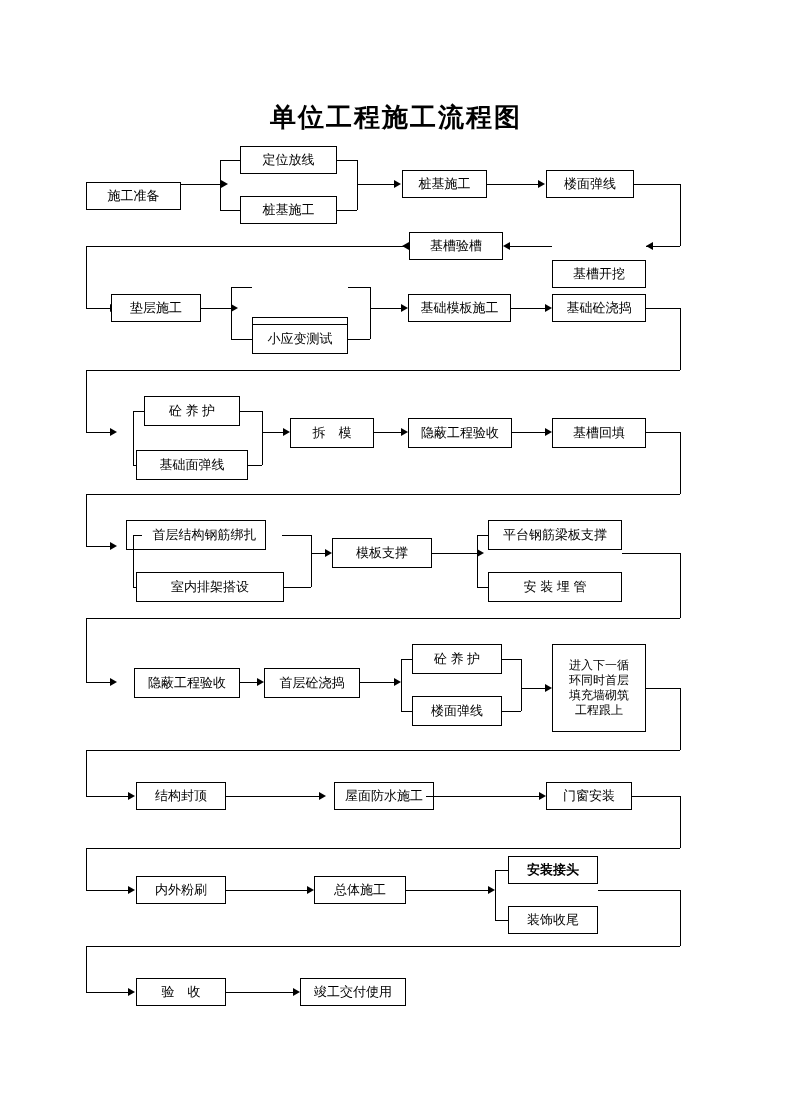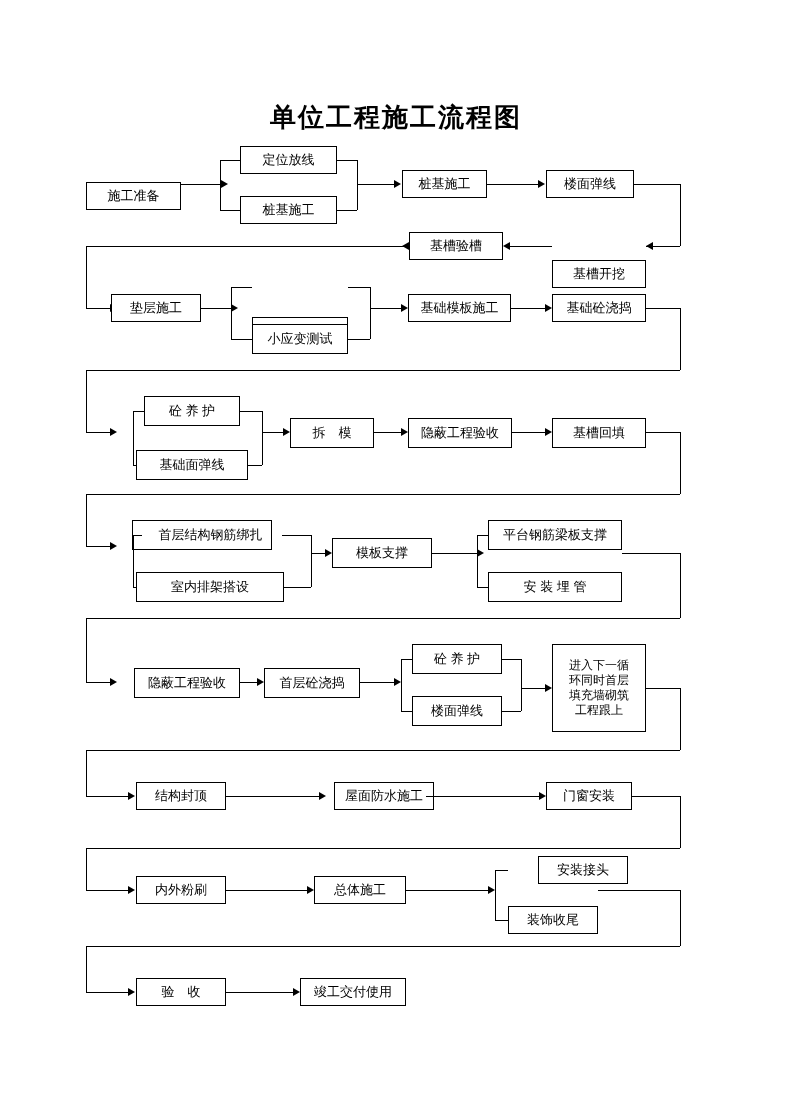--- a/index.html
+++ b/index.html
@@ -158,21 +158,21 @@
   <div class="line hline" style="left:512px; top:432px; width:33px;"></div>
   <div class="arrow arrow-r" style="left:545px; top:428px;"></div>
 
   <div class="line vline" style="left:680px; top:432px; height:62px;"></div>
   <div class="line hline" style="left:646px; top:432px; width:34px;"></div>
   <div class="line hline" style="left:86px; top:494px; width:594px;"></div>
   <div class="line vline" style="left:86px; top:494px; height:52px;"></div>
   <div class="line hline" style="left:86px; top:546px; width:24px;"></div>
   <div class="arrow arrow-r" style="left:110px; top:542px;"></div>
 
-  <div class="box" style="left:132px; top:520px; width:140px; height:30px;padding-left:17px;">首层结构钢筋绑扎</div>
+  <div class="box" style="left:126px; top:520px; width:140px; height:30px;padding-left:17px;">首层结构钢筋绑扎</div>
   <div class="box" style="left:136px; top:572px; width:148px; height:30px;">室内排架搭设</div>
   <div class="box" style="left:332px; top:538px; width:100px; height:30px;">模板支撑</div>
   <div class="box" style="left:488px; top:520px; width:134px; height:30px;">平台钢筋梁板支撑</div>
   <div class="box" style="left:488px; top:572px; width:134px; height:30px;">安 装 埋 管</div>
 
   <div class="line vline" style="left:133px; top:535px; height:52px;"></div>
   <div class="line hline" style="left:133px; top:535px; width:9px;"></div>
   <div class="line hline" style="left:133px; top:587px; width:3px;"></div>
   <div class="line hline" style="left:282px; top:535px; width:29px;"></div>
   <div class="line hline" style="left:284px; top:587px; width:27px;"></div>
@@ -232,21 +232,21 @@
 
   <div class="line vline" style="left:680px; top:796px; height:52px;"></div>
   <div class="line hline" style="left:632px; top:796px; width:48px;"></div>
   <div class="line hline" style="left:86px; top:848px; width:594px;"></div>
   <div class="line vline" style="left:86px; top:848px; height:42px;"></div>
   <div class="line hline" style="left:86px; top:890px; width:42px;"></div>
   <div class="arrow arrow-r" style="left:128px; top:886px;"></div>
 
   <div class="box" style="left:136px; top:876px; width:90px; height:28px;">内外粉刷</div>
   <div class="box" style="left:314px; top:876px; width:92px; height:28px;">总体施工</div>
-  <div class="box" style="left:538px; top:856px; width:90px; height:28px;">安装接头</div>
+  <div class="box" style="left:508px; top:856px; width:90px; height:28px;font-weight:bold;">安装接头</div>
   <div class="box" style="left:508px; top:906px; width:90px; height:28px;">装饰收尾</div>
 
   <div class="line hline" style="left:226px; top:890px; width:81px;"></div>
   <div class="arrow arrow-r" style="left:307px; top:886px;"></div>
   <div class="line hline" style="left:406px; top:890px; width:82px;"></div>
   <div class="arrow arrow-r" style="left:488px; top:886px;"></div>
   <div class="line vline" style="left:495px; top:870px; height:50px;"></div>
   <div class="line hline" style="left:495px; top:870px; width:13px;"></div>
   <div class="line hline" style="left:495px; top:920px; width:13px;"></div>
 

